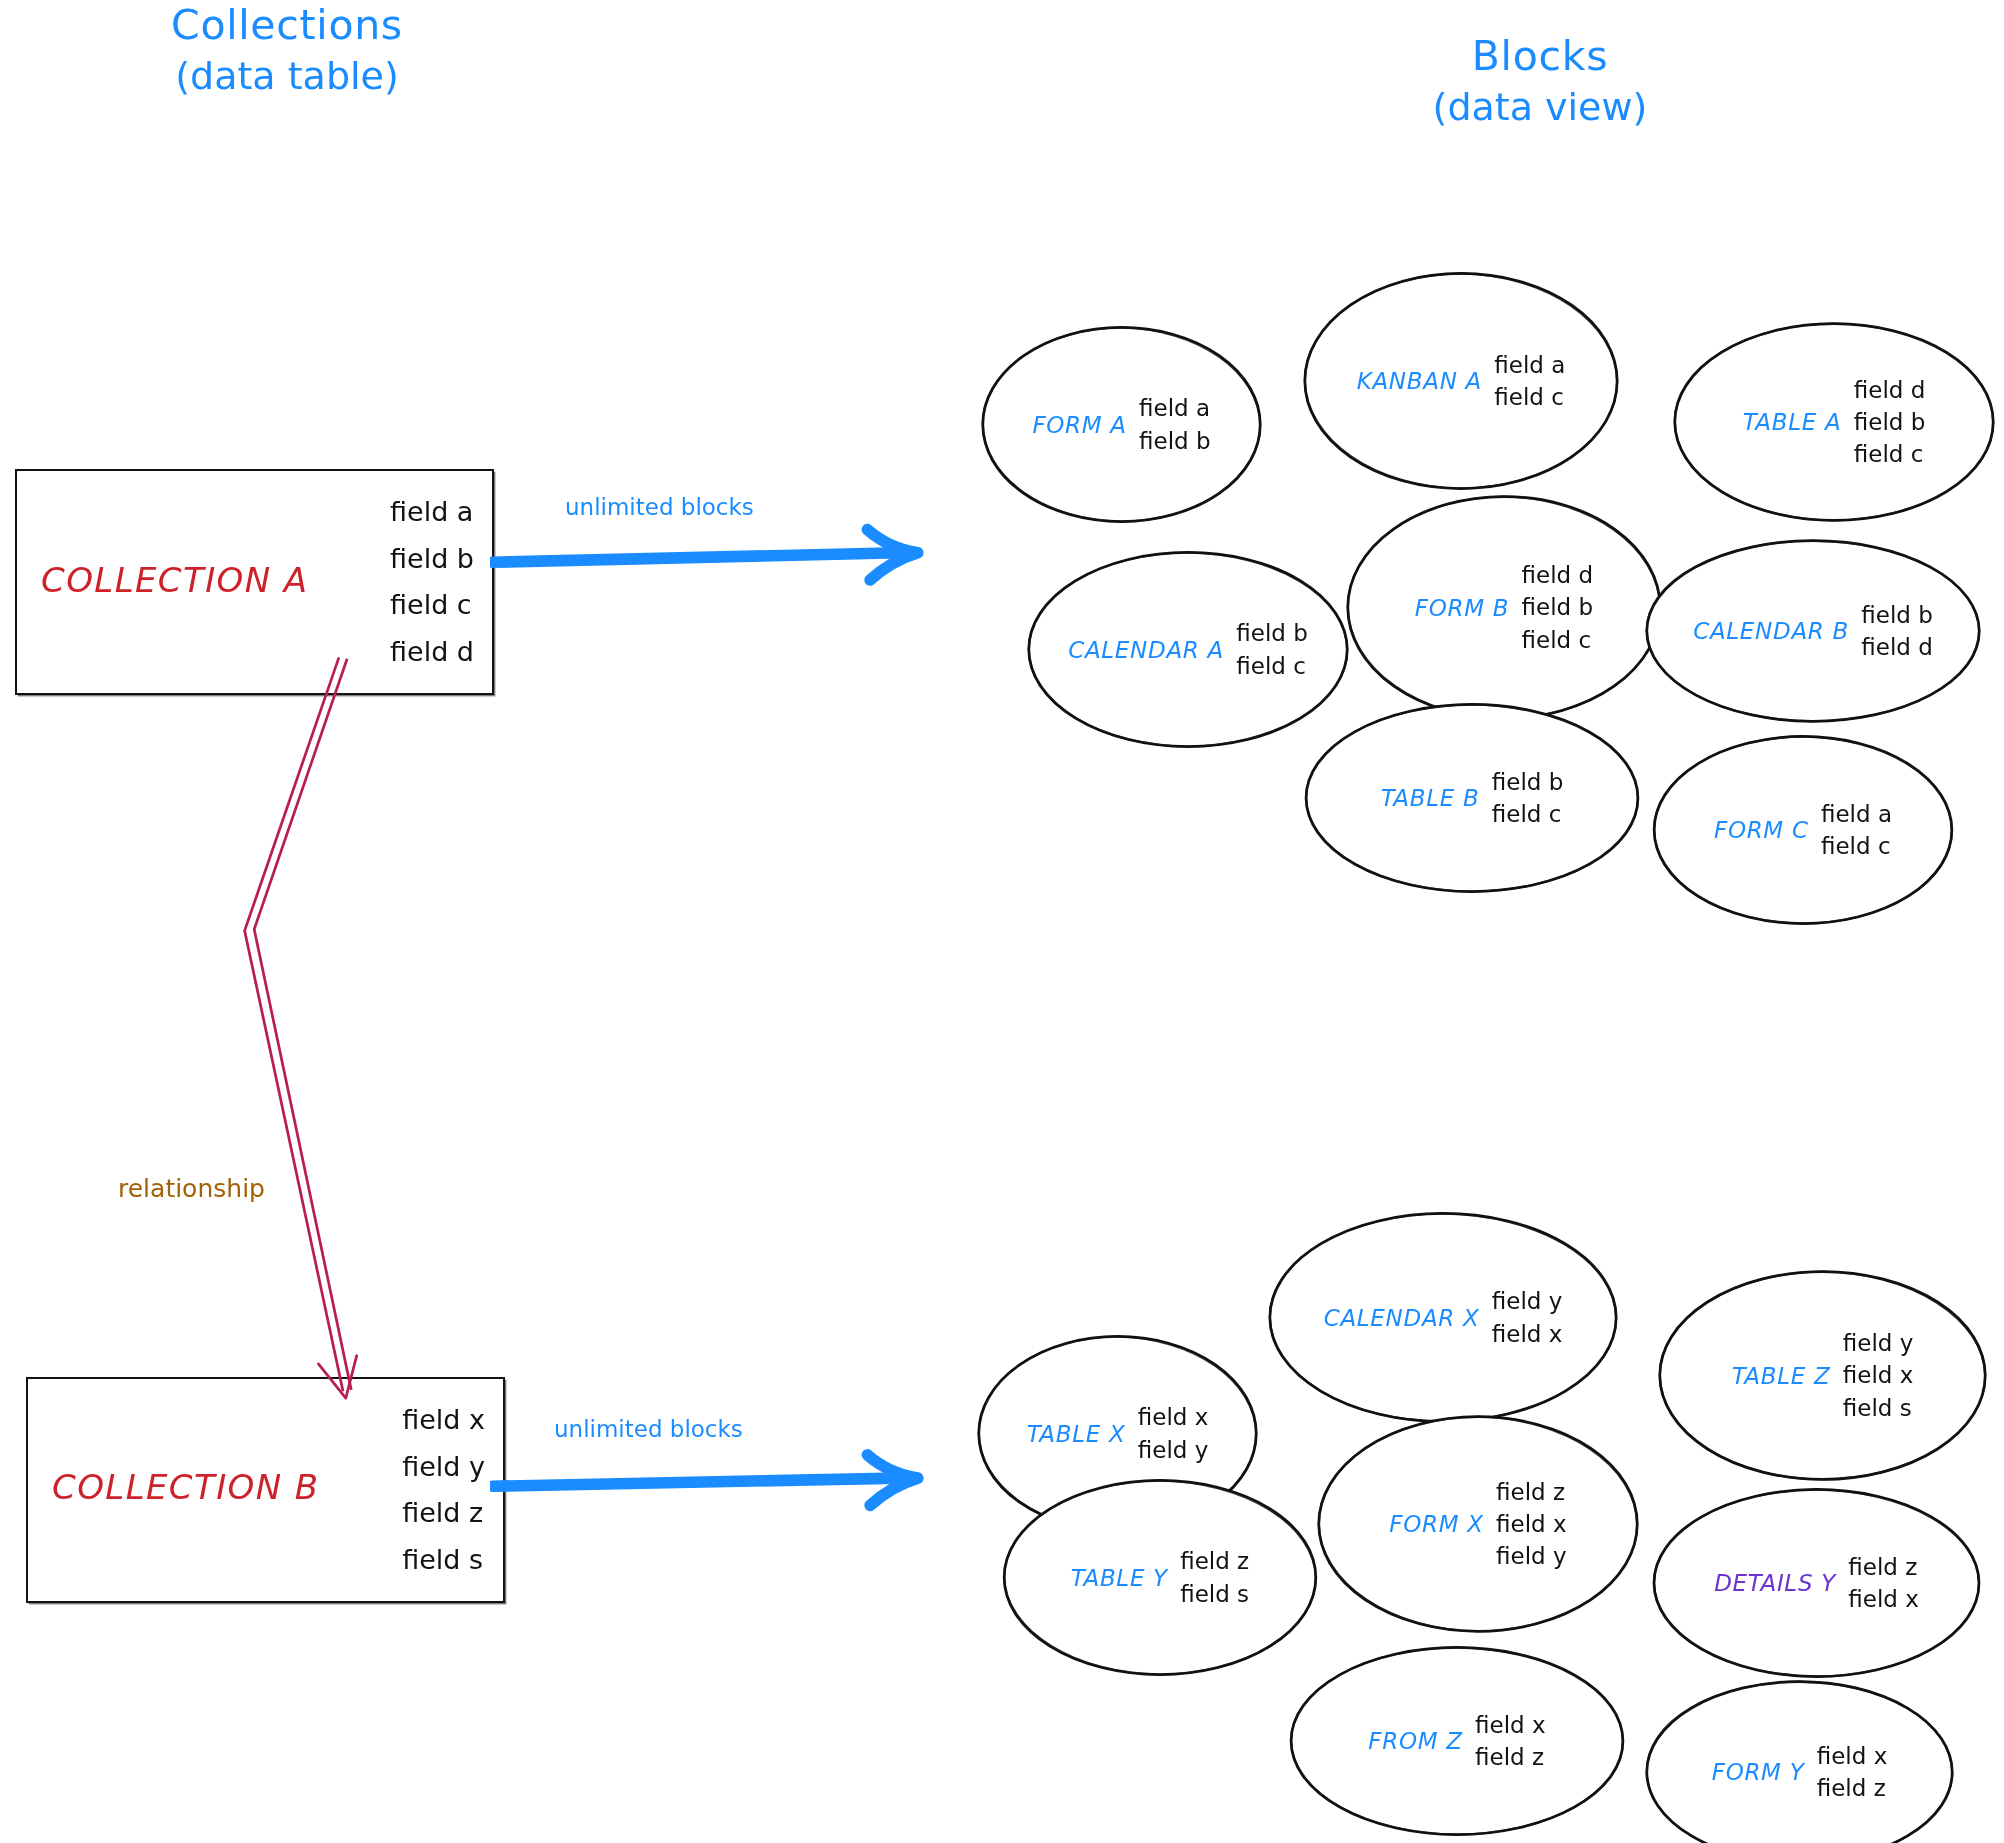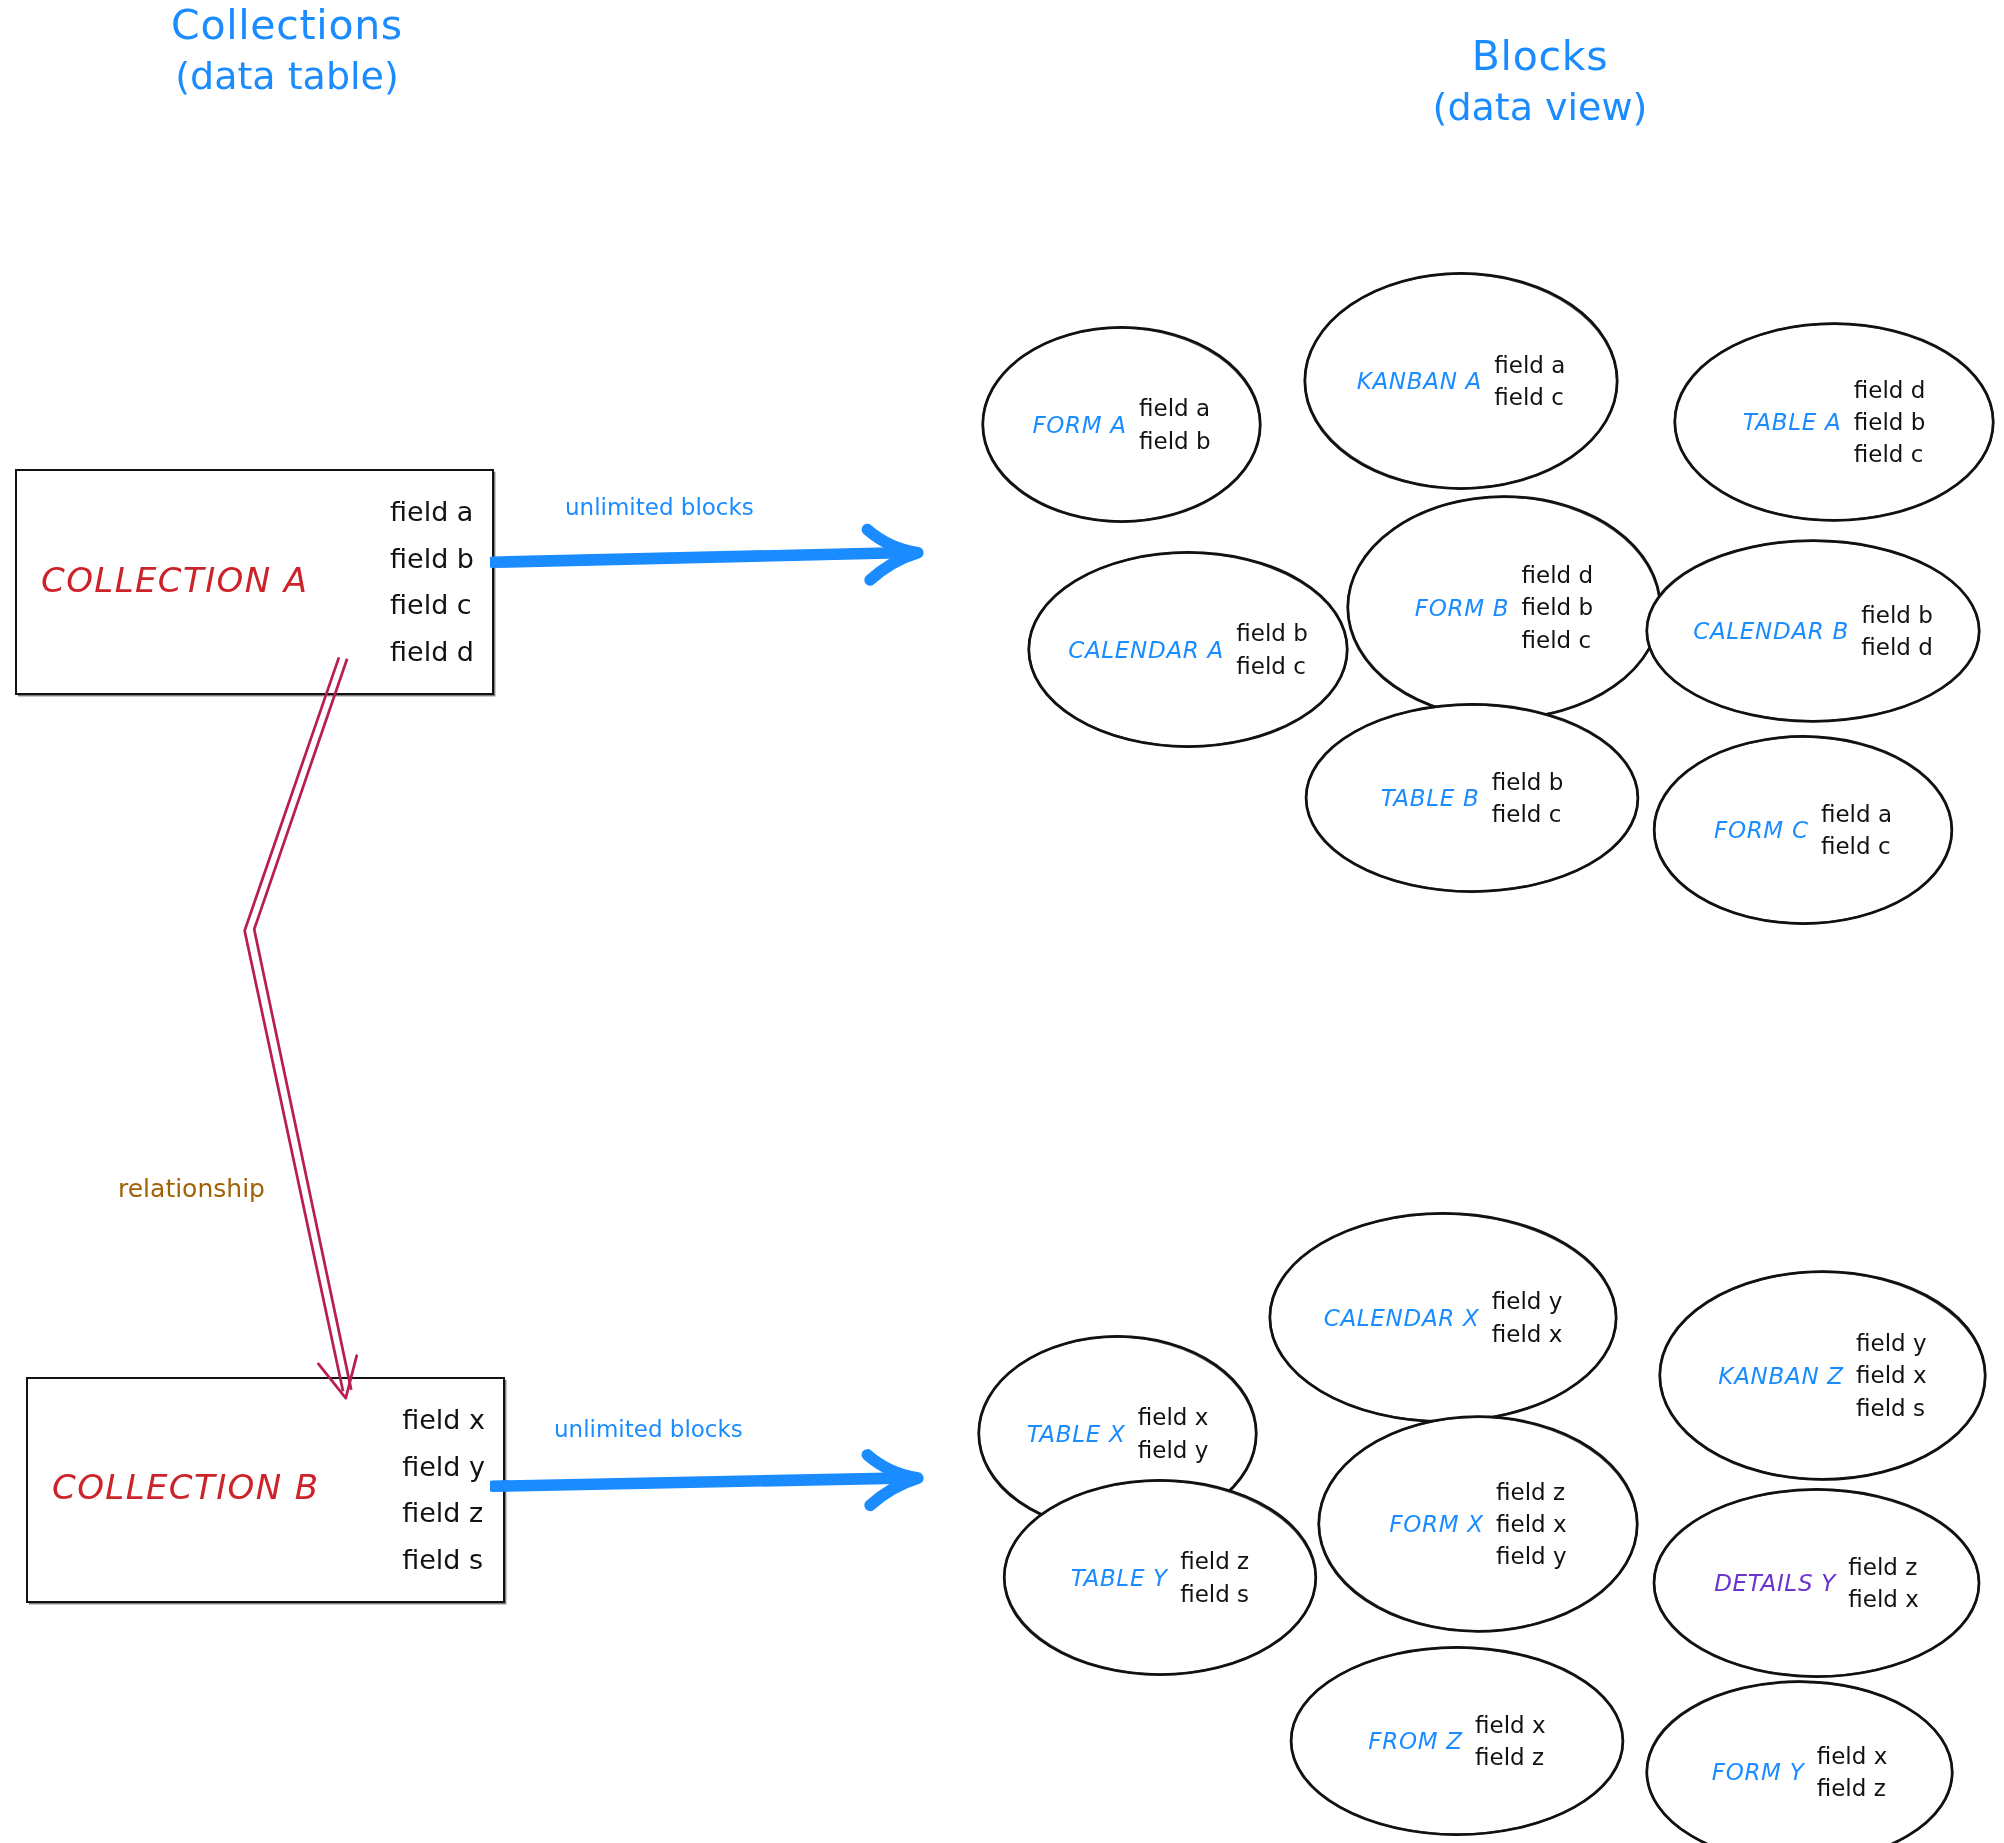--- a/index.html
+++ b/index.html
@@ -351,21 +351,21 @@
       </span>
     </div>
   </div>
 
   <div class="block" style="left:1655px; top:1266px; width:335px; height:219px;">
     <svg class="ellipse-svg" width="335" height="219" viewBox="0 0 490 320">
       <ellipse cx="245" cy="160" rx="238" ry="152" fill="#fff" stroke="#121212" stroke-width="4"></ellipse>
       <path d="M245 8 C374 10 481 76 483 160 C484 246 372 311 245 312 C116 311 9 246 7 160 C6 76 114 9 245 8" fill="none" stroke="#121212" stroke-width="3" opacity="0.75"></path>
     </svg>
     <div class="block-inner">
-      <span class="block-label hand">KANBAN Z</span>
+      <span class="block-label hand">TABLE Z</span>
       <span class="block-fields">
         <span class="field hand">field y</span>
         <span class="field hand">field x</span>
         <span class="field hand">field s</span>
       </span>
     </div>
   </div>
 
   <div class="block" style="left:999px; top:1475px; width:322px; height:205px;">
     <svg class="ellipse-svg" width="322" height="205" viewBox="0 0 470 300">

